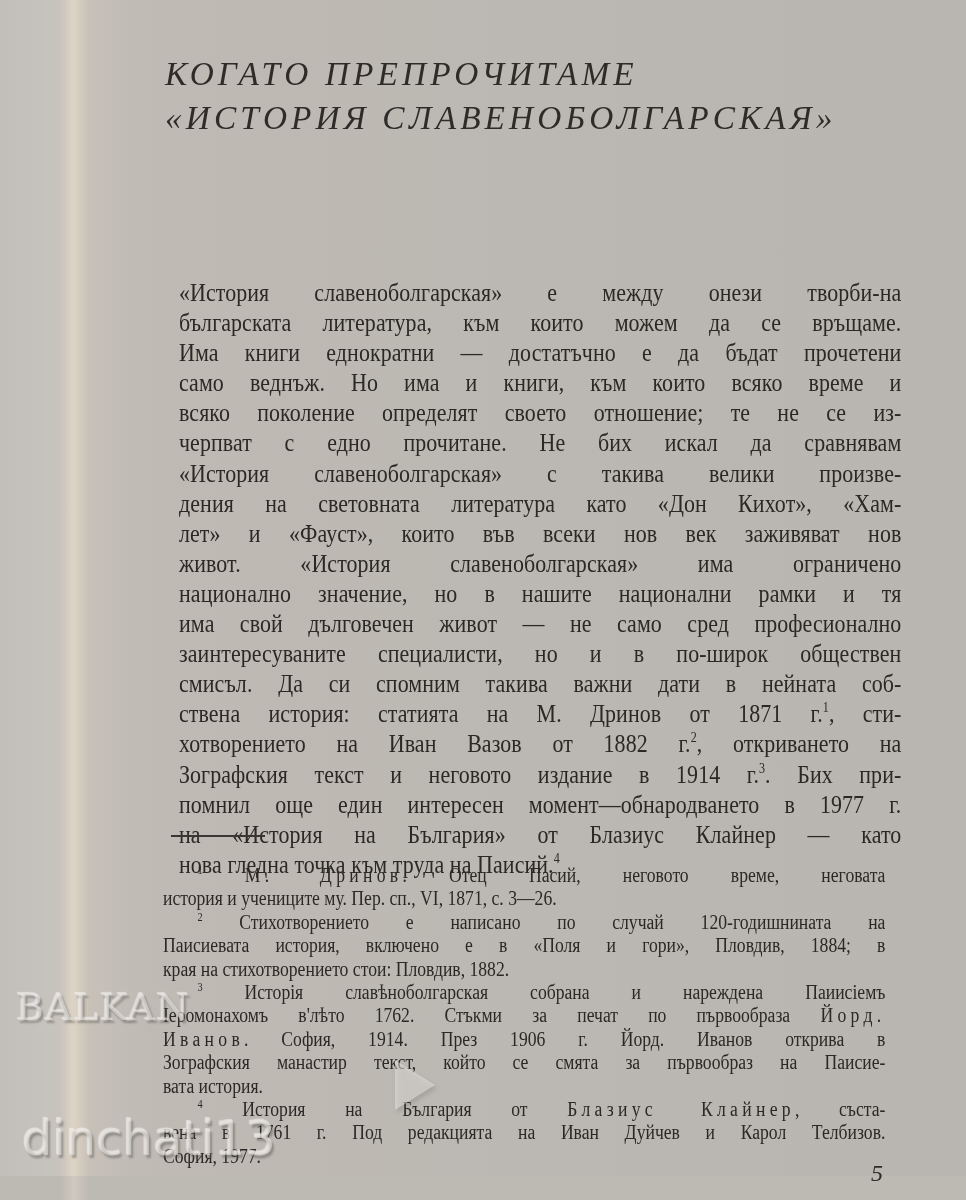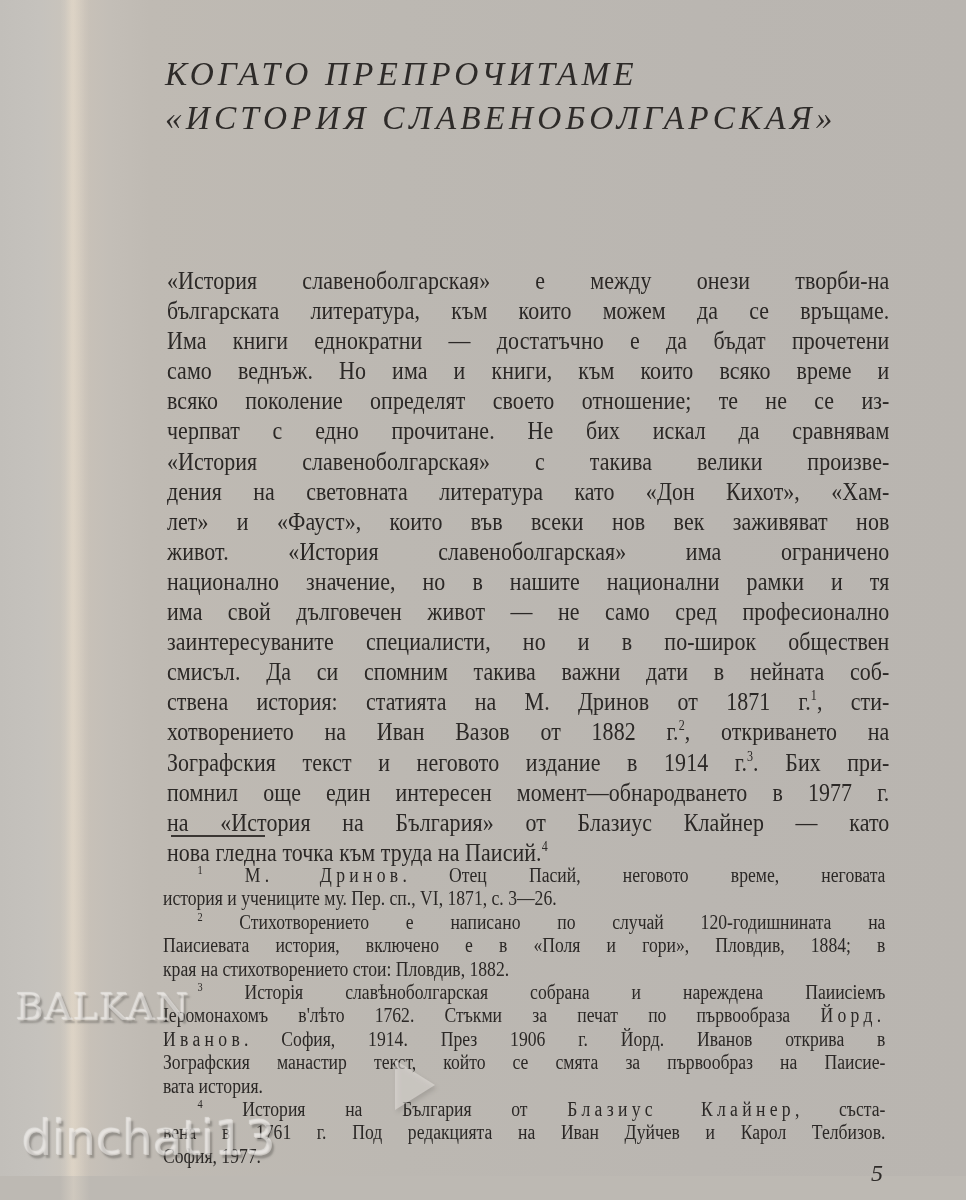--- a/index.html
+++ b/index.html
@@ -44,21 +44,21 @@
       margin: 0;
       transform: scaleX(0.98);
       transform-origin: left top;
     }
     .title .line { display: block; white-space: nowrap; }
     .body-text {
       position: absolute;
       left: 163px;
       top: 262px;
       width: 722px;
-      margin: 4px;
+      margin: 16px;
     }
     .body-text .line {
       display: block;
       font-size: 25.5px;
       line-height: 30.1px;
       height: 30.1px;
       text-align: justify;
       text-align-last: justify;
       white-space: nowrap;
       letter-spacing: 0.1px;

